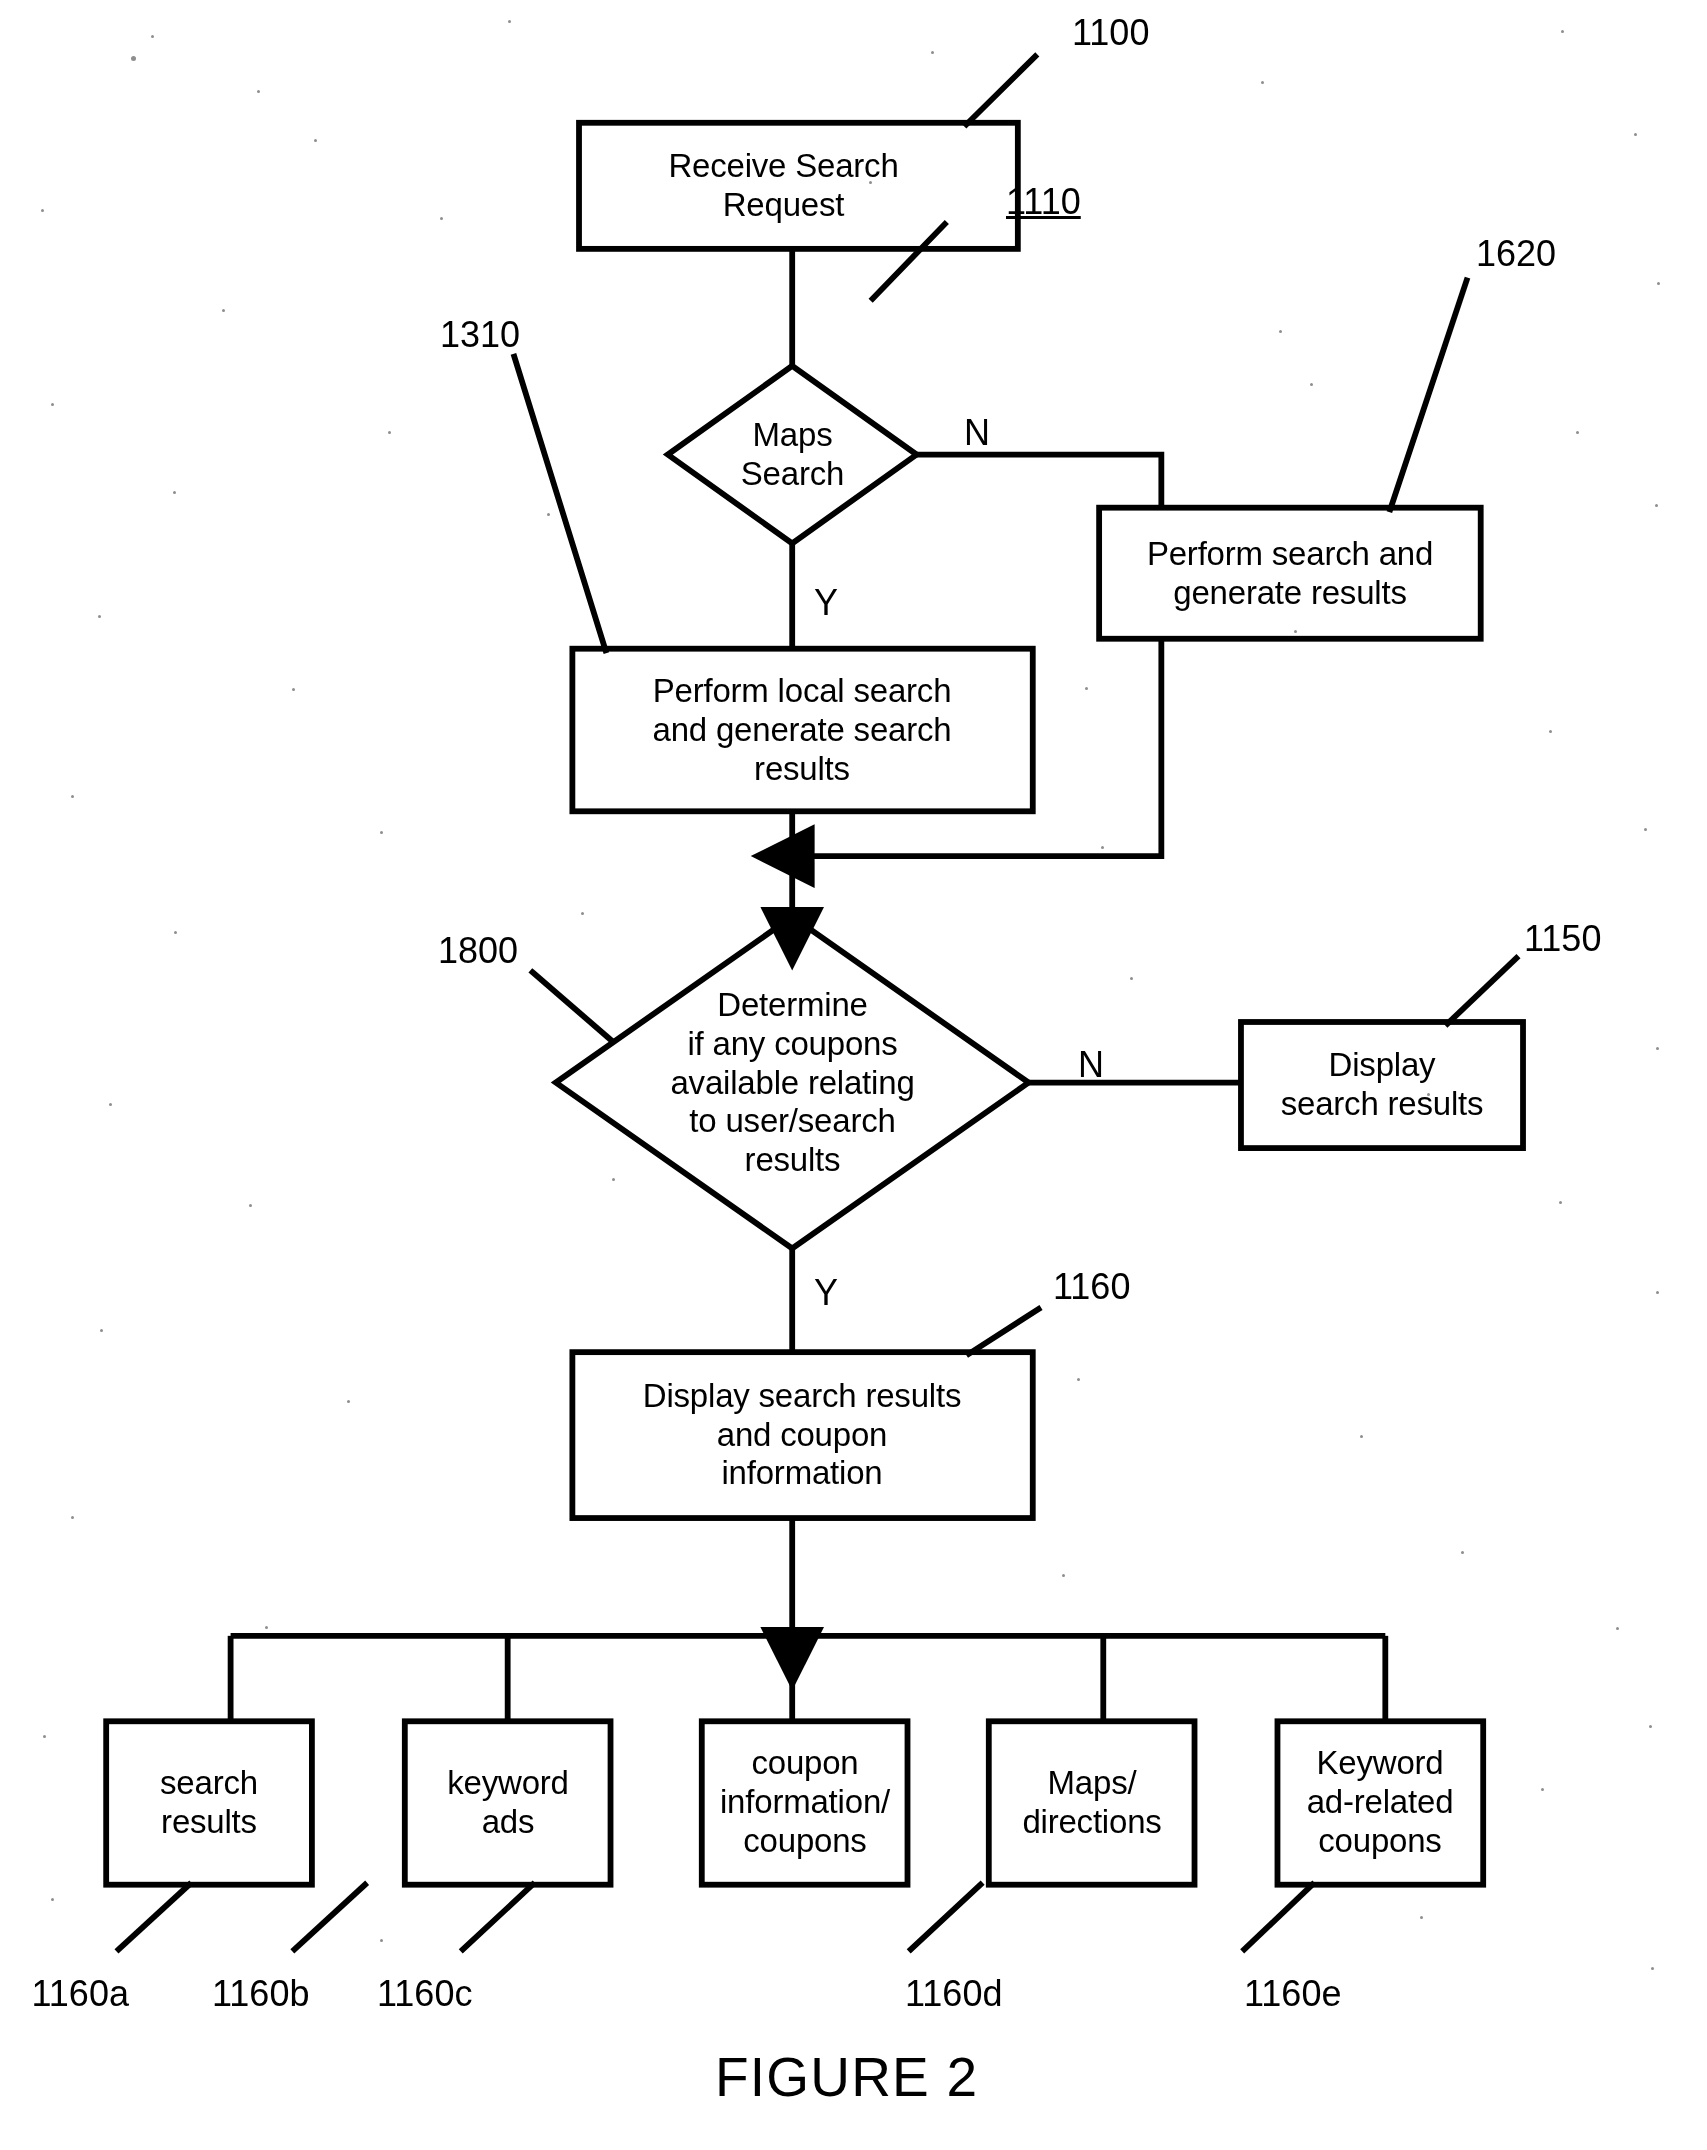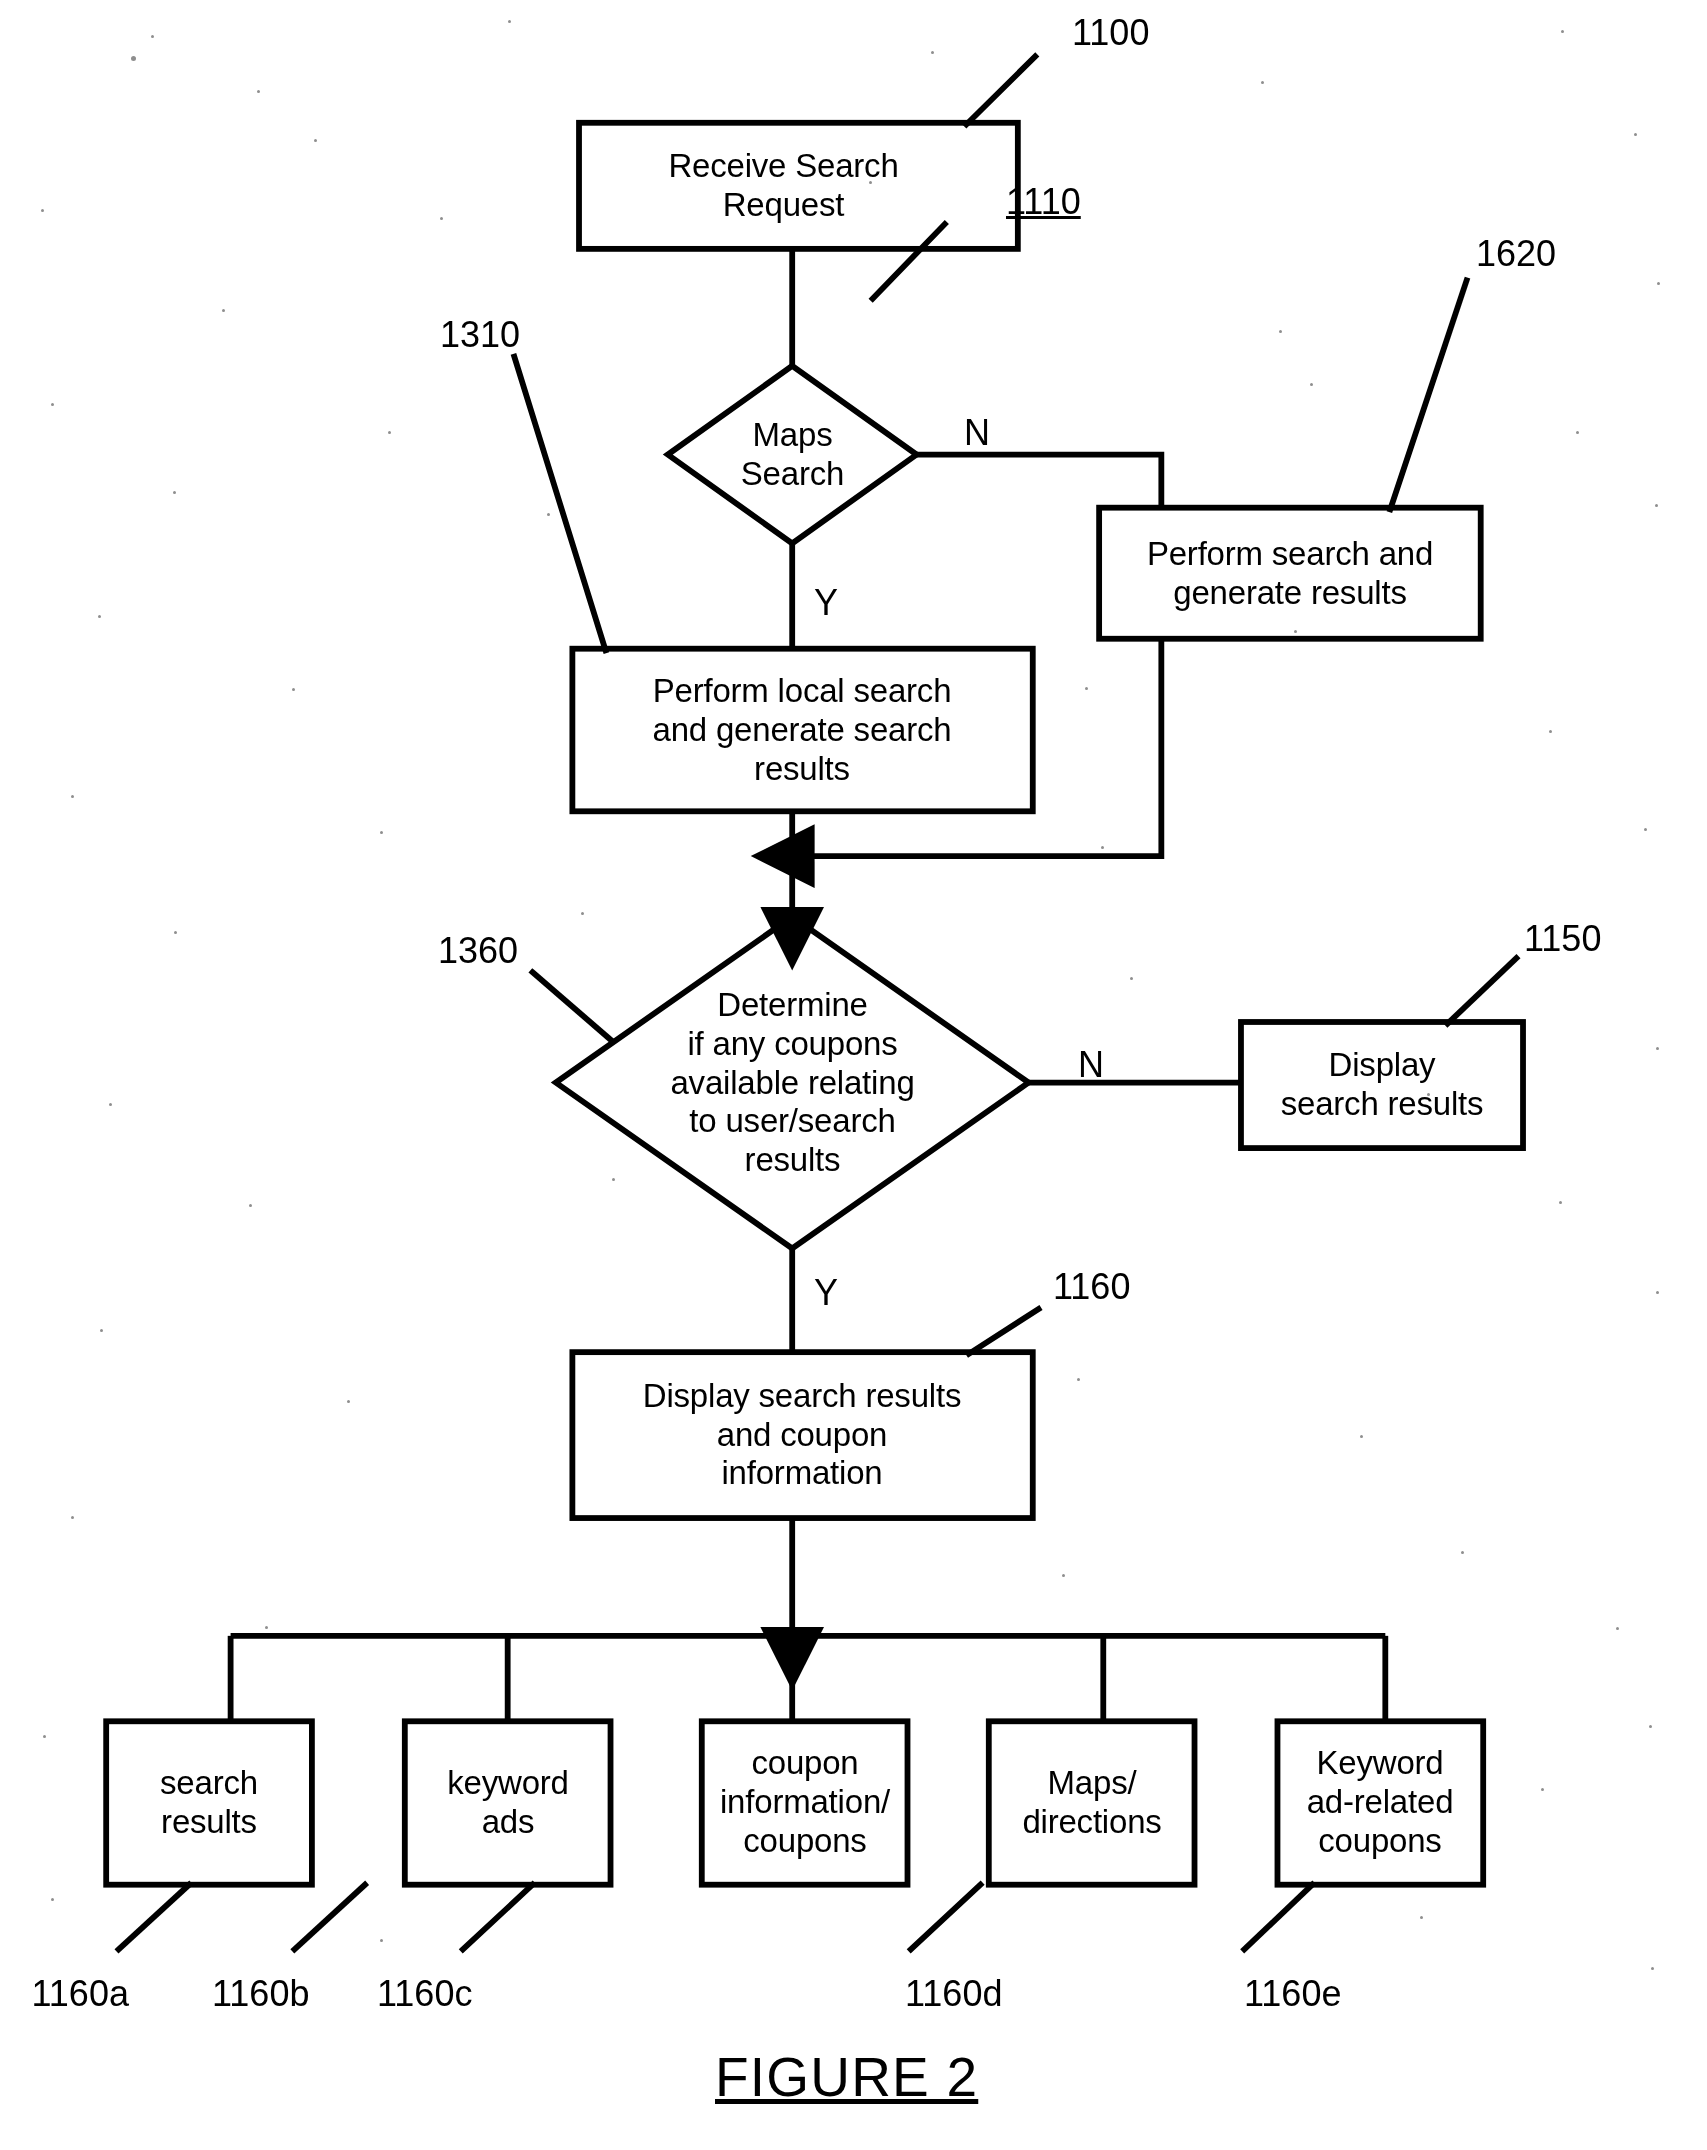--- a/index.html
+++ b/index.html
@@ -131,21 +131,21 @@
       <div class="ref-label" style="left: 1476px; top: 236px;">1620</div>
       <div class="node-text" style="left: 572px; top: 649px; width: 460px; height: 163px;">Perform local search
 and generate search
 results</div>
       <div class="ref-label" style="left: 440px; top: 317px;">1310</div>
       <div class="node-text" style="left: 556px; top: 917px; width: 473px; height: 332px;">Determine
 if any coupons
 available relating
 to user/search
 results</div>
-      <div class="ref-label" style="left: 438px; top: 933px;">1360</div>
+      <div class="ref-label" style="left: 438px; top: 933px;">1800</div>
       <div class="node-text" style="left: 1241px; top: 1022px; width: 282px; height: 126px;">Display
 search results</div>
       <div class="ref-label" style="left: 1524px; top: 921px;">1150</div>
       <div class="node-text" style="left: 572px; top: 1352px; width: 460px; height: 166px;">Display search results
 and coupon
 information</div>
       <div class="ref-label" style="left: 1053px; top: 1269px;">1160</div>
       <div class="node-text" style="left: 106px; top: 1721px; width: 206px; height: 163px;">search
 results</div>
       <div class="ref-label" style="left: 31.5px; top: 1976px;">1160a</div>
@@ -162,21 +162,21 @@
       <div class="node-text" style="left: 1277px; top: 1721px; width: 206px; height: 163px;">Keyword
 ad-related
 coupons</div>
       <div class="ref-label" style="left: 1244px; top: 1976px; text-align: center;">1160e</div>
       <div class="branch-label" style="left: 964px; top: 415px;">N</div>
       <div class="branch-label" style="left: 814px; top: 585px;">Y</div>
       <div class="branch-label" style="left: 1078px; top: 1047px;">N</div>
       <div class="branch-label" style="left: 814px; top: 1275px;">Y</div>
     </div>
 
-  <div class="fig-caption" id="fig-caption" style="left: 715px; top: 2045px; text-decoration: underline;">FIGURE 2</div>
+  <div class="fig-caption" id="fig-caption" style="left: 715px; top: 2045px;">FIGURE 2</div>
 
   <div id="speck-layer">
       <div class="speck" style="left: 131px; top: 56px; width: 5px; height: 5px;"></div>
       <div class="speck" style="left: 151px; top: 35px; width: 3.3px; height: 3.3px;"></div>
       <div class="speck" style="left: 314px; top: 139px; width: 3.3px; height: 3.3px;"></div>
       <div class="speck" style="left: 508px; top: 20px; width: 3.3px; height: 3.3px;"></div>
       <div class="speck" style="left: 931px; top: 51px; width: 3.3px; height: 3.3px;"></div>
       <div class="speck" style="left: 1261px; top: 81px; width: 3.3px; height: 3.3px;"></div>
       <div class="speck" style="left: 1561px; top: 30px; width: 3.3px; height: 3.3px;"></div>
       <div class="speck" style="left: 1634px; top: 133px; width: 3.3px; height: 3.3px;"></div>

